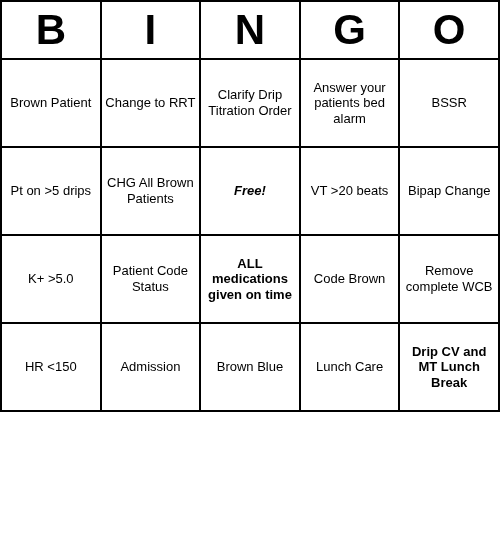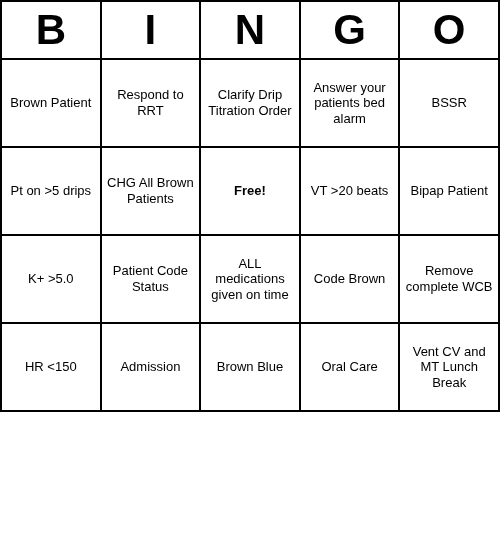--- a/index.html
+++ b/index.html
@@ -53,61 +53,63 @@
       font-size: 13px;
       line-height: 1.2;
       padding: 4px 3px;
       height: 88px;
       width: 20%;
     }
 
     .free-cell {
       font-size: 22px;
       font-weight: bold;
+      font-style: italic;
     }
 
     .small-text {
       font-size: 11px;
+      font-weight: bold;
     }
   </style>
 </head>
 <body>
 
 <div class="bingo-header">
 <div class="bingo-header-cell">B</div>
     <div class="bingo-header-cell">I</div>
     <div class="bingo-header-cell">N</div>
     <div class="bingo-header-cell">G</div>
     <div class="bingo-header-cell">O</div>
   </div>
 
 <table class="bingo-grid">
 <tbody>
       <tr>
         <td>Brown Patient</td>
-        <td>Respond to RRT</td>
+        <td>Change to RRT</td>
         <td>Clarify Drip Titration Order</td>
         <td>Answer your patients bed alarm</td>
         <td>BSSR</td>
       </tr>
       <tr>
         <td>Pt on &gt;5 drips</td>
         <td>CHG All Brown Patients</td>
         <td class="free-cell">Free!</td>
         <td>VT &gt;20 beats</td>
-        <td>Bipap Patient</td>
+        <td>Bipap Change</td>
       </tr>
       <tr>
         <td>K+ &gt;5.0</td>
         <td>Patient Code Status</td>
         <td class="small-text">ALL medications given on time</td>
         <td>Code Brown</td>
         <td>Remove complete WCB</td>
       </tr>
       <tr>
         <td>HR &lt;150</td>
         <td>Admission</td>
         <td>Brown Blue</td>
-        <td>Oral Care</td>
-        <td class="small-text">Vent CV and MT Lunch Break</td>
+        <td>Lunch Care</td>
+        <td class="small-text">Drip CV and MT Lunch Break</td>
       </tr>
     </tbody>
   </table>
 
 </body></html>

